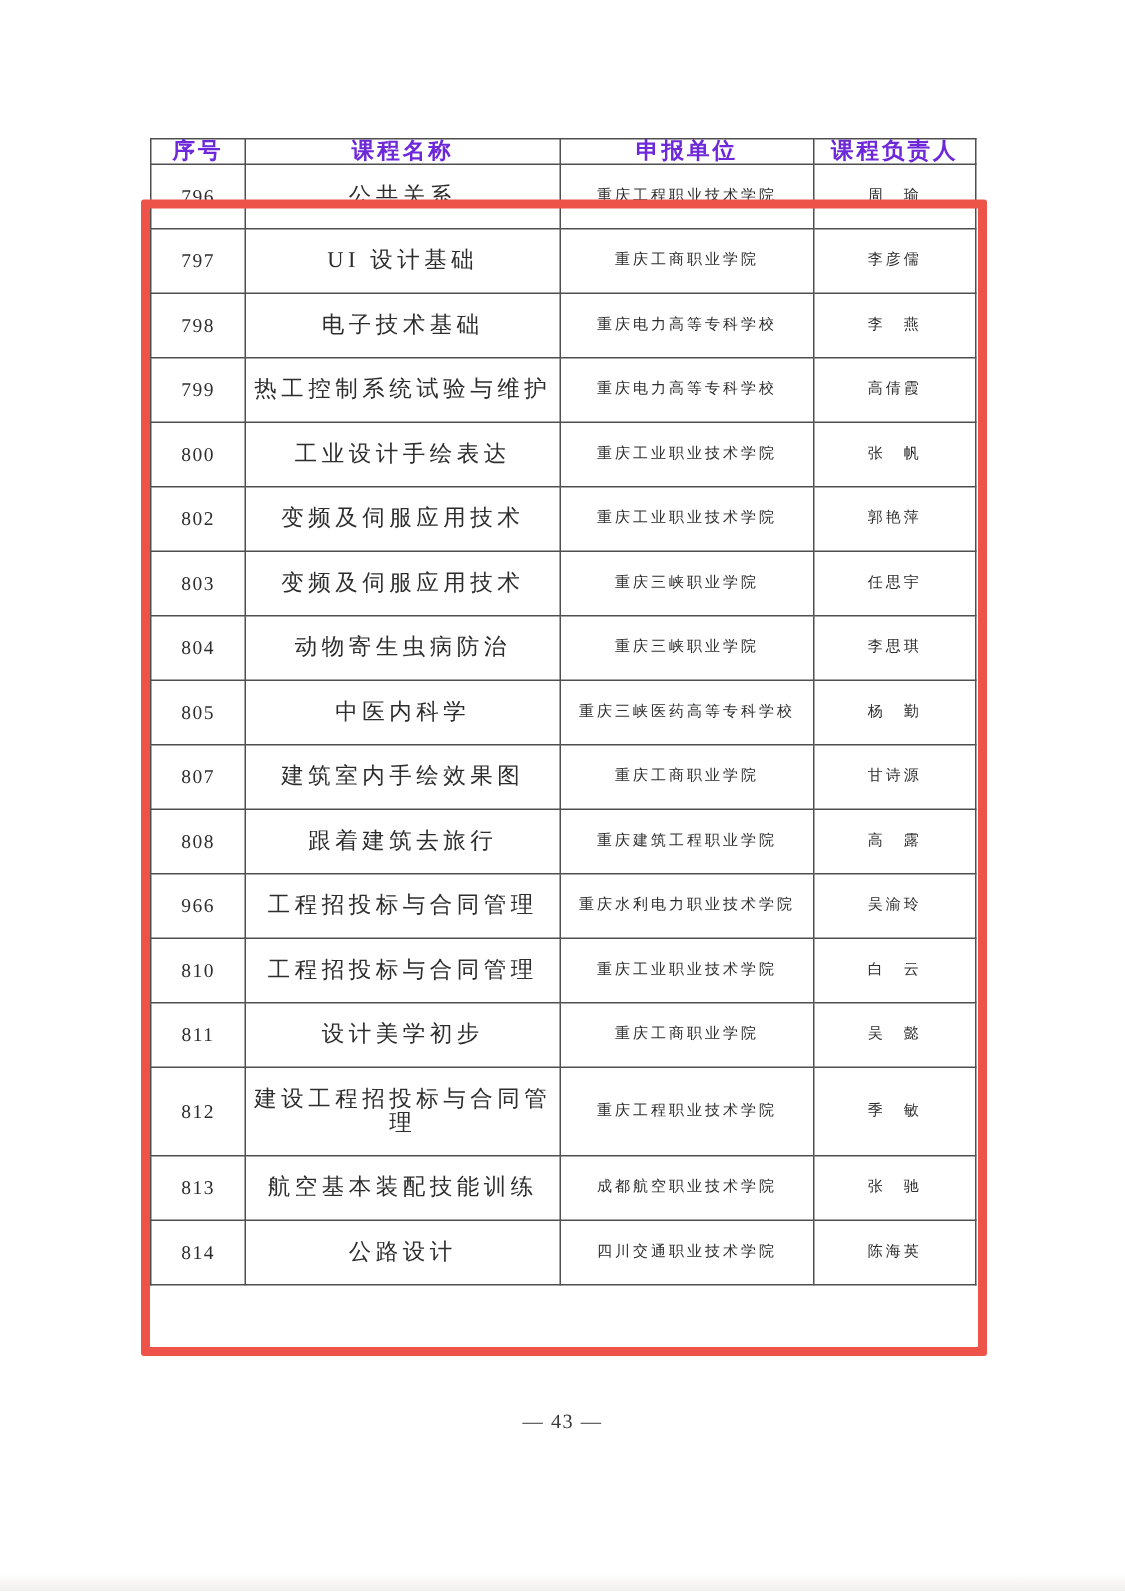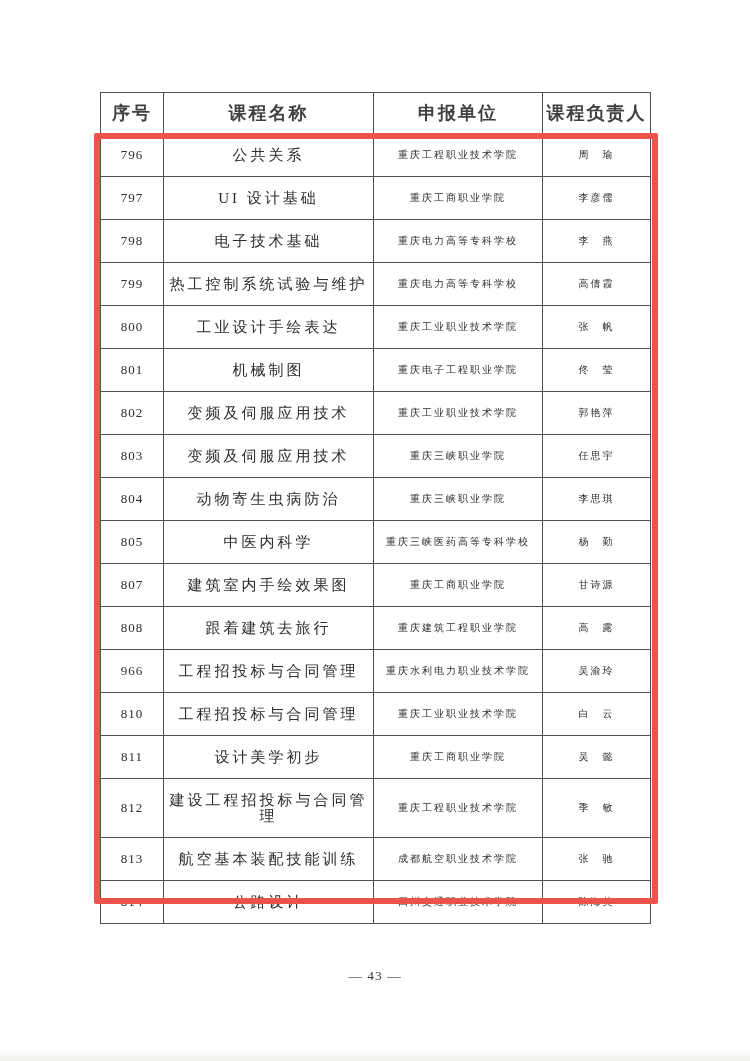--- a/index.html
+++ b/index.html
@@ -43,45 +43,45 @@
   table.course-table th,
   table.course-table td {
     border: 1px solid #4f4f4f;
     text-align: center;
     vertical-align: middle;
     padding: 13px 4px;
     line-height: 16px;
     background: transparent;
   }
   table.course-table th {
-    font-size: 18px;
+    font-size: 15px;
     font-weight: bold;
     letter-spacing: 2px;
-    padding: 12px 2px;
-    color: #404040;
+    padding: 0 2px;
+    color: #6d28d9;
   }
   td.cell-id {
     font-size: 13px;
     letter-spacing: 1px;
     font-family: "Liberation Serif", "DejaVu Serif", serif;
   }
   td.cell-course { font-size: 15px; letter-spacing: 3px; }
   td.cell-unit   { font-size: 10px; letter-spacing: 2px; }
   td.cell-person { font-size: 10px; letter-spacing: 2px; }
   .highlight-rect {
     position: absolute;
     border: 6px solid #ee5349;
     border-radius: 2px;
     pointer-events: none;
     box-sizing: border-box;
   }
   .footer {
     position: absolute;
     left: 0;
-    top: 968px;
+    top: 940px;
     width: 750px;
     text-align: center;
     font-size: 13.5px;
     color: #3a3a3a;
     letter-spacing: 1px;
   }
 </style>
 </head>
 <body>
 
@@ -128,26 +128,20 @@
     <td class="cell-unit">重庆电力高等专科学校</td>
     <td class="cell-person">高倩霞</td>
   </tr>
           <tr>
     <td class="cell-id">800</td>
     <td class="cell-course">工业设计手绘表达</td>
     <td class="cell-unit">重庆工业职业技术学院</td>
     <td class="cell-person">张　帆</td>
   </tr>
           <tr>
-    <td class="cell-id">801</td>
-    <td class="cell-course">机械制图</td>
-    <td class="cell-unit">重庆电子工程职业学院</td>
-    <td class="cell-person">佟　莹</td>
-  </tr>
-          <tr>
     <td class="cell-id">802</td>
     <td class="cell-course">变频及伺服应用技术</td>
     <td class="cell-unit">重庆工业职业技术学院</td>
     <td class="cell-person">郭艳萍</td>
   </tr>
           <tr>
     <td class="cell-id">803</td>
     <td class="cell-course">变频及伺服应用技术</td>
     <td class="cell-unit">重庆三峡职业学院</td>
     <td class="cell-person">任思宇</td>

